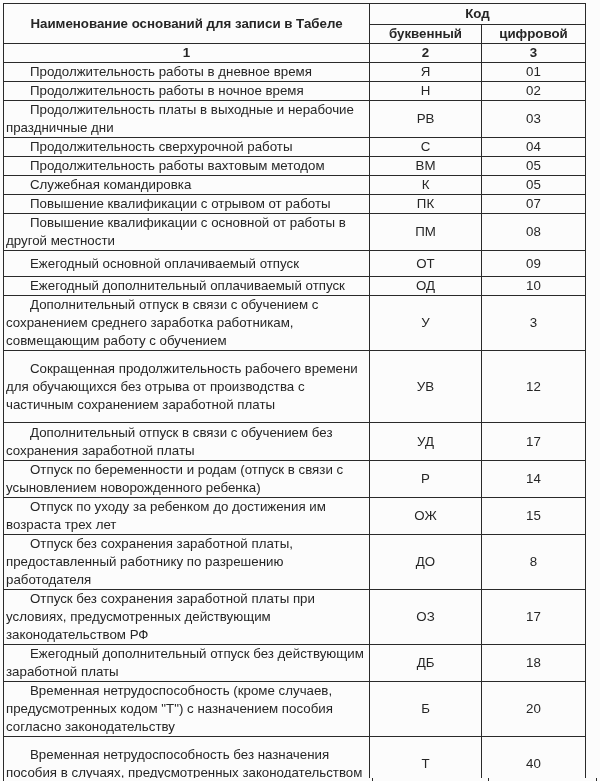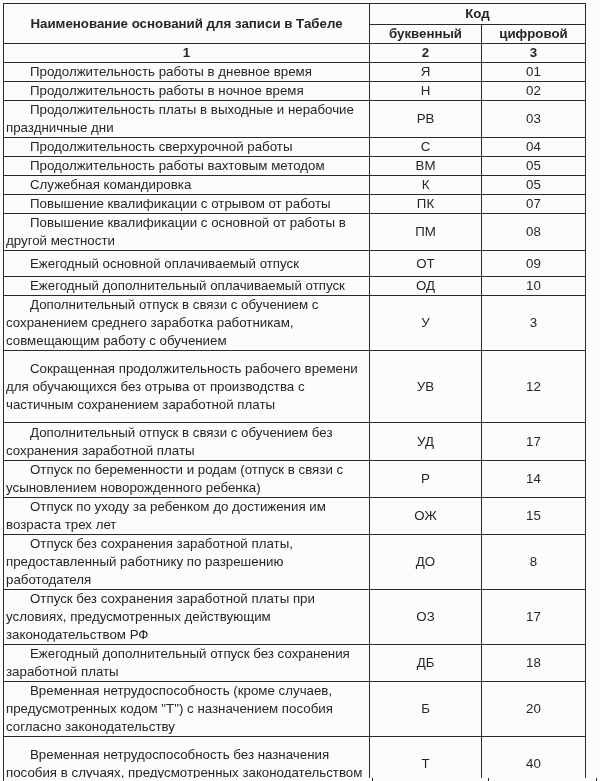--- a/index.html
+++ b/index.html
@@ -131,21 +131,21 @@
         <td class="name">Отпуск без сохранения заработной платы, предоставленный работнику по разрешению работодателя</td>
         <td class="code">ДО</td>
         <td class="num">8</td>
       </tr>
       <tr style="height: 54px;">
         <td class="name">Отпуск без сохранения заработной платы при условиях, предусмотренных действующим законодательством РФ</td>
         <td class="code">ОЗ</td>
         <td class="num">17</td>
       </tr>
       <tr style="height: 37px;">
-        <td class="name">Ежегодный дополнительный отпуск без сохранения заработной платы</td>
+        <td class="name">Ежегодный дополнительный отпуск без действующим заработной платы</td>
         <td class="code">ДБ</td>
         <td class="num">18</td>
       </tr>
       <tr style="height: 55px;">
         <td class="name">Временная нетрудоспособность (кроме случаев, предусмотренных кодом "Т") с назначением пособия согласно законодательству</td>
         <td class="code">Б</td>
         <td class="num">20</td>
       </tr>
       <tr style="height: 54px;">
         <td class="name">Временная нетрудоспособность без назначения пособия в случаях, предусмотренных законодательством</td>

